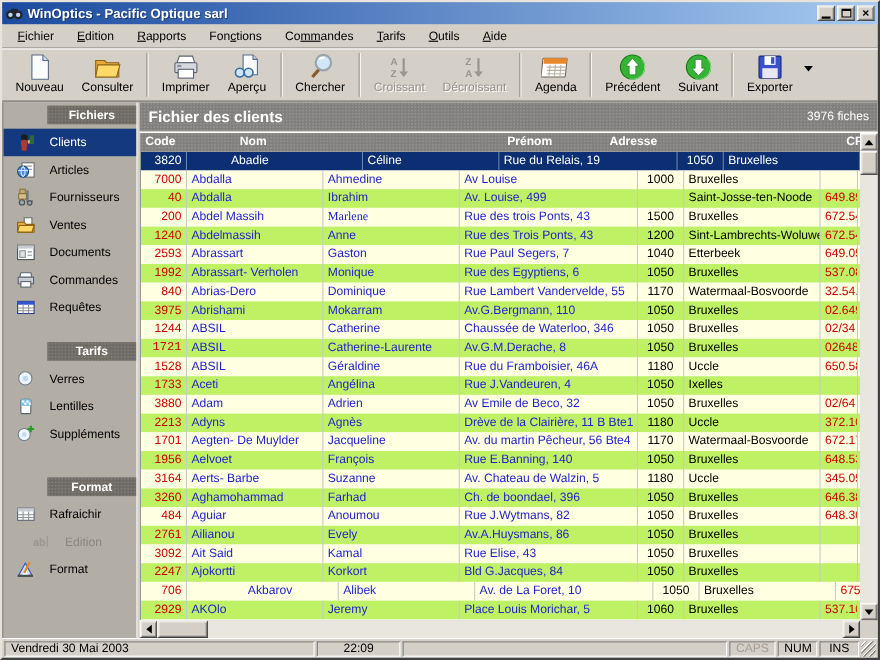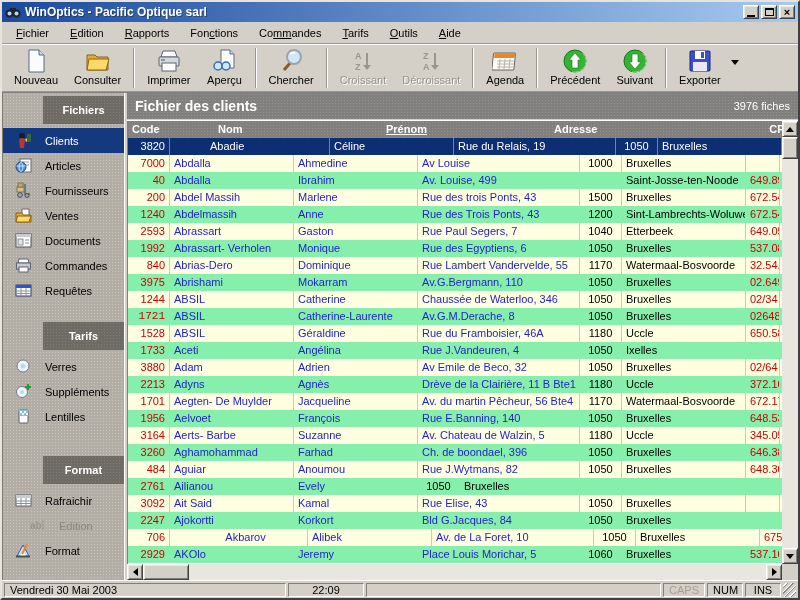--- a/index.html
+++ b/index.html
@@ -29,40 +29,40 @@
   .tbtn .tlbl { font-size:11px; color:#000; margin-top:0; white-space:nowrap; }
   .tbtn.disabled .tlbl { color:#98938b; text-shadow:1px 1px 0 #fff; }
   .tsep { width:2px; height:40px; border-left:1px solid #9a958d; border-right:1px solid #fff; margin:0 4px; }
   .dd-arrow { width:0; height:0; border-left:4px solid transparent; border-right:4px solid transparent; border-top:5px solid #000; margin:0 4px 12px 2px; }
 
   
   .content { flex:1; display:flex; border-top:1px solid #808080; overflow:hidden; }
 
   
   .sidebar { width:123px; flex:0 0 auto; background-color:#b2aea5; background-image:radial-gradient(rgba(255,255,255,.28) 22%, transparent 24%); background-size:3px 3px; border-right:1px solid #fff; border-left:1px solid #807c74; padding-top:3px; overflow:hidden; }
-  .sb-header { height:28px; background-color:#6e6b65; background-image:radial-gradient(rgba(255,255,255,.12) 25%, transparent 27%); background-size:3px 3px; color:#fff; font-weight:bold; display:flex; align-items:center; justify-content:center; margin-bottom:4px;margin-left:40px; }
+  .sb-header { height:17px; background-color:#6e6b65; background-image:radial-gradient(rgba(255,255,255,.12) 25%, transparent 27%); background-size:3px 3px; color:#fff; font-weight:bold; display:flex; align-items:center; justify-content:center; margin-bottom:4px;margin-left:40px; }
   .sb-item { height:25px; display:flex; align-items:center; padding-left:11px; color:#000; }
   .sb-item .sicon { width:18px; height:17px; margin-right:13px; display:flex; align-items:center; justify-content:center; flex:0 0 auto; }
   .sb-item.sel { background:#15397f; color:#fff; }
   .sb-item.disabled { color:#8b867d;padding-left:25px; }
   .sb-gap1 { height:19px; } .sb-gap2 { height:27px; }
 
   
   .main { flex:1; display:flex; flex-direction:column; padding-left:2px; overflow:hidden; }
   .main-header { height:26px; flex:0 0 auto; background-color:#81807e; background-image:radial-gradient(rgba(255,255,255,.14) 25%, transparent 27%); background-size:3px 3px; display:flex; align-items:center; padding:0 8px; }
   .mh-title { flex:1; color:#fff; font-weight:bold; font-size:14px; }
   .mh-count { color:#fff; font-size:11px; }
   .hdr-gap { height:2px; background:#d4d0c8; border-bottom:1px solid #fff; flex:0 0 auto; }
 
   .table-zone { flex:1; display:flex; overflow:hidden; }
   .grid { flex:1; display:flex; flex-direction:column; background:#fff; overflow:hidden; border-left:1px solid #808080; }
   .thead { height:17px; flex:0 0 auto; display:flex; background-color:#81807e; background-image:radial-gradient(rgba(255,255,255,.14) 25%, transparent 27%); background-size:3px 3px; color:#fff; font-weight:bold;gap:44px; }
   .th { line-height:17px; padding:0 4px; overflow:hidden; white-space:nowrap; flex:0 0 auto; }
   .tbody { flex:1; overflow:hidden; }
-  .tr { height:17px; display:flex; background:#86efac; }
+  .tr { height:17px; display:flex; background:#bef264; }
   .tr.odd { background:#ffffe1; }
   .tr.sel { background:#0c2e72; }
   .td { line-height:17px; padding:0 4px; overflow:hidden; white-space:nowrap; border-right:1px solid #c9c9c9; flex:0 0 auto; }
   .tr.sel .td { color:#fff !important; border-right-color:#6d82ad; }
   .c-red { color:#cc0000; } .c-blue { color:#2323cc; } .c-black { color:#000; }
 
   
   .vscroll { width:16px; flex:0 0 auto; display:flex; flex-direction:column; background:#e9e6e0; }
   .hscroll-row { height:16px; flex:0 0 auto; display:flex; }
   .hscroll { flex:1; display:flex; background:#e9e6e0; }
@@ -349,42 +349,42 @@
               <circle cx="8" cy="8" r="6" fill="#eef6fb" stroke="#708090"></circle>
               <circle cx="8" cy="8" r="2.5" fill="#bcd9ee"></circle>
               <path d="M5 5a4 4 0 0 1 3-1" stroke="#fff" stroke-width="1.5" fill="none"></path>
             </svg>
           </span>
         <span>Verres</span>
       </div>
       <div class="sb-item">
         <span class="sicon">
             <svg width="17" height="17" viewBox="0 0 17 17">
-              <circle cx="7" cy="9" r="5.5" fill="#eef6fb" stroke="#708090"></circle>
-              <circle cx="7" cy="9" r="2" fill="#bcd9ee"></circle>
-              <path d="M13 1v6M10 4h6" stroke="#22a022" stroke-width="2"></path>
-            </svg>
-          </span>
-        <span>Suppléments</span>
-      </div>
-      <div class="sb-item">
-        <span class="sicon">
-            <svg width="17" height="17" viewBox="0 0 17 17">
               <rect x="4" y="2" width="9" height="13" rx="1" fill="#fff" stroke="#5a6470"></rect>
               <rect x="4" y="2" width="9" height="6" fill="#7fc4e8"></rect>
               <g fill="#fff">
                 <rect x="5" y="3" width="2" height="2"></rect>
                 <rect x="9" y="3" width="2" height="2"></rect>
                 <rect x="7" y="5" width="2" height="2"></rect>
                 <rect x="11" y="5" width="2" height="2"></rect>
               </g>
             </svg>
           </span>
         <span>Lentilles</span>
       </div>
+      <div class="sb-item">
+        <span class="sicon">
+            <svg width="17" height="17" viewBox="0 0 17 17">
+              <circle cx="7" cy="9" r="5.5" fill="#eef6fb" stroke="#708090"></circle>
+              <circle cx="7" cy="9" r="2" fill="#bcd9ee"></circle>
+              <path d="M13 1v6M10 4h6" stroke="#22a022" stroke-width="2"></path>
+            </svg>
+          </span>
+        <span>Suppléments</span>
+      </div>
 
       <div class="sb-gap2"></div>
       <div class="sb-header">Format</div>
 
       <div class="sb-item">
         <span class="sicon">
             <svg width="17" height="17" viewBox="0 0 17 17">
               <rect x="1" y="3" width="15" height="11" fill="#fff" stroke="#5a6470"></rect>
               <rect x="1" y="3" width="15" height="3" fill="#c8ccd2"></rect>
               <g stroke="#8a9298">
@@ -424,21 +424,21 @@
         <div class="mh-title">Fichier des clients</div>
         <div class="mh-count">3976 fiches</div>
       </div>
       <div class="hdr-gap"></div>
 
       <div class="table-zone">
         <div class="grid">
           <div class="thead">
               <div class="th" style="width: 42px; text-align: left;">Code</div>
               <div class="th" style="width: 124px; text-align: left;">Nom</div>
-              <div class="th" style="width: 124px; text-align: left; text-decoration: underline;">Prénom</div>
+              <div class="th" style="width: 124px; text-align: right;">Prénom</div>
               <div class="th" style="width: 162px; text-align: left;">Adresse</div>
               <div class="th" style="width: 42px; text-align: center;">CP</div>
               <div class="th" style="width: 124px; text-align: left;">Localité</div>
               <div class="th" style="width: 34px; text-align: right;">Tél</div>
             </div>
           <div class="tbody">
               <div class="tr sel">
                 <div class="td c-red" style="width: 42px; text-align: right;">3820</div>
                 <div class="td c-blue" style="width: 124px; text-align: left; margin-left: 36px;">Abadie</div>
                 <div class="td c-blue" style="width: 124px; text-align: left;">Céline</div>
@@ -461,21 +461,21 @@
                 <div class="td c-blue" style="width: 124px; text-align: left;">Abdalla</div>
                 <div class="td c-blue" style="width: 124px; text-align: left;">Ibrahim</div>
                 <div class="td c-blue" style="width: 162px; text-align: left;">Av. Louise, 499</div>
                 <div class="td c-black" style="width: 42px; text-align: center;"></div>
                 <div class="td c-black" style="width: 124px; text-align: left;">Saint-Josse-ten-Noode</div>
                 <div class="td c-red" style="width: 34px; text-align: left;">649.89</div>
               </div>
               <div class="tr odd">
                 <div class="td c-red" style="width: 42px; text-align: right;">200</div>
                 <div class="td c-blue" style="width: 124px; text-align: left;">Abdel Massih</div>
-                <div class="td c-blue" style="width: 124px; text-align: left;">Marlene</div>
+                <div class="td c-blue" style="width: 124px; text-align: left; font-family: Liberation Serif, serif;">Marlene</div>
                 <div class="td c-blue" style="width: 162px; text-align: left;">Rue des trois Ponts, 43</div>
                 <div class="td c-black" style="width: 42px; text-align: center;">1500</div>
                 <div class="td c-black" style="width: 124px; text-align: left;">Bruxelles</div>
                 <div class="td c-red" style="width: 34px; text-align: left;">672.54</div>
               </div>
               <div class="tr even">
                 <div class="td c-red" style="width: 42px; text-align: right;">1240</div>
                 <div class="td c-blue" style="width: 124px; text-align: left;">Abdelmassih</div>
                 <div class="td c-blue" style="width: 124px; text-align: left;">Anne</div>
                 <div class="td c-blue" style="width: 162px; text-align: left;">Rue des Trois Ponts, 43</div>
@@ -615,20 +615,21 @@
                 <div class="td c-blue" style="width: 124px; text-align: left;">Anoumou</div>
                 <div class="td c-blue" style="width: 162px; text-align: left;">Rue J.Wytmans, 82</div>
                 <div class="td c-black" style="width: 42px; text-align: center;">1050</div>
                 <div class="td c-black" style="width: 124px; text-align: left;">Bruxelles</div>
                 <div class="td c-red" style="width: 34px; text-align: left;">648.30</div>
               </div>
               <div class="tr even">
                 <div class="td c-red" style="width: 42px; text-align: right;">2761</div>
                 <div class="td c-blue" style="width: 124px; text-align: left;">Ailianou</div>
                 <div class="td c-blue" style="width: 124px; text-align: left;">Evely</div>
+                <div class="td c-blue" style="width: 162px; text-align: left;">Av.A.Huysmans, 86</div>
                 <div class="td c-black" style="width: 42px; text-align: center;">1050</div>
                 <div class="td c-black" style="width: 124px; text-align: left;">Bruxelles</div>
                 <div class="td c-red" style="width: 34px; text-align: left;"></div>
               </div>
               <div class="tr odd">
                 <div class="td c-red" style="width: 42px; text-align: right;">3092</div>
                 <div class="td c-blue" style="width: 124px; text-align: left;">Ait Said</div>
                 <div class="td c-blue" style="width: 124px; text-align: left;">Kamal</div>
                 <div class="td c-blue" style="width: 162px; text-align: left;">Rue Elise, 43</div>
                 <div class="td c-black" style="width: 42px; text-align: center;">1050</div>

